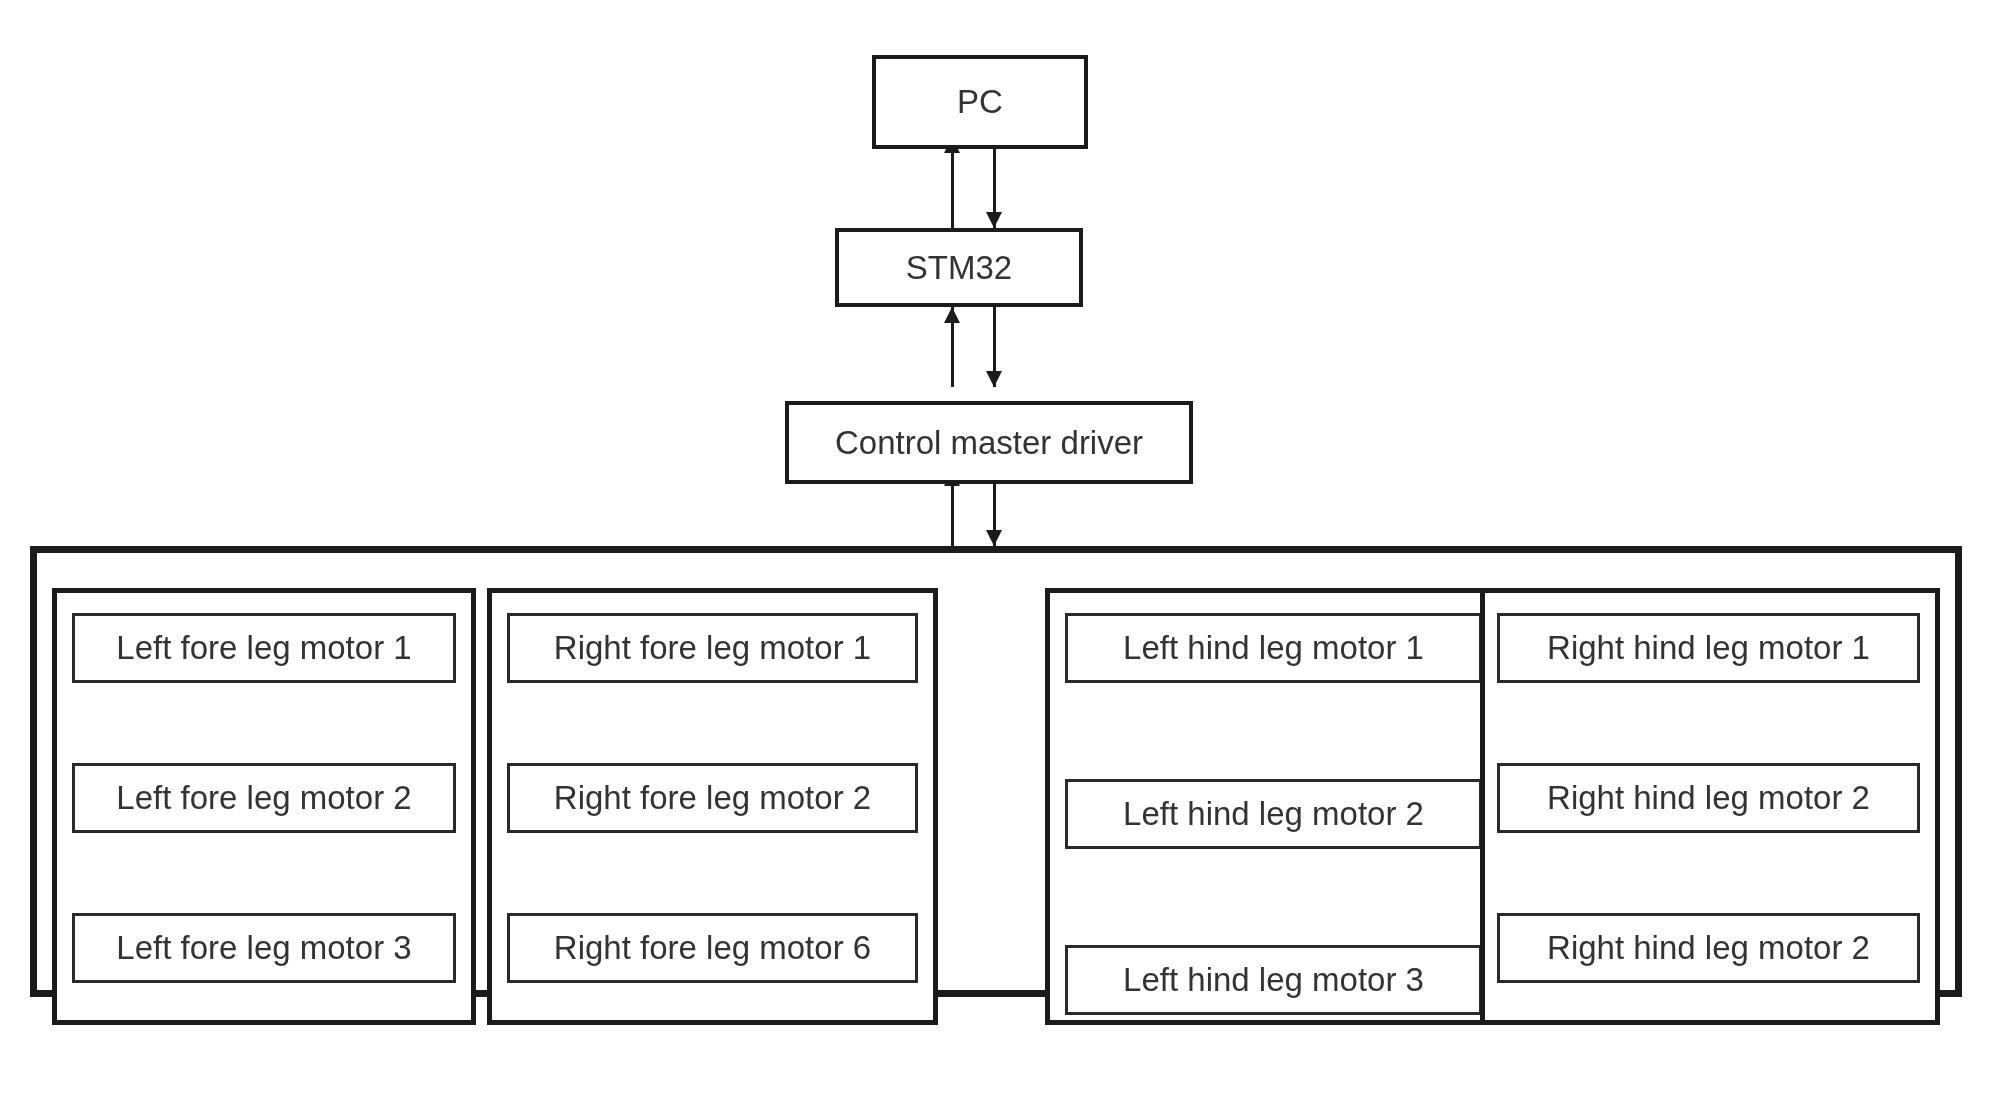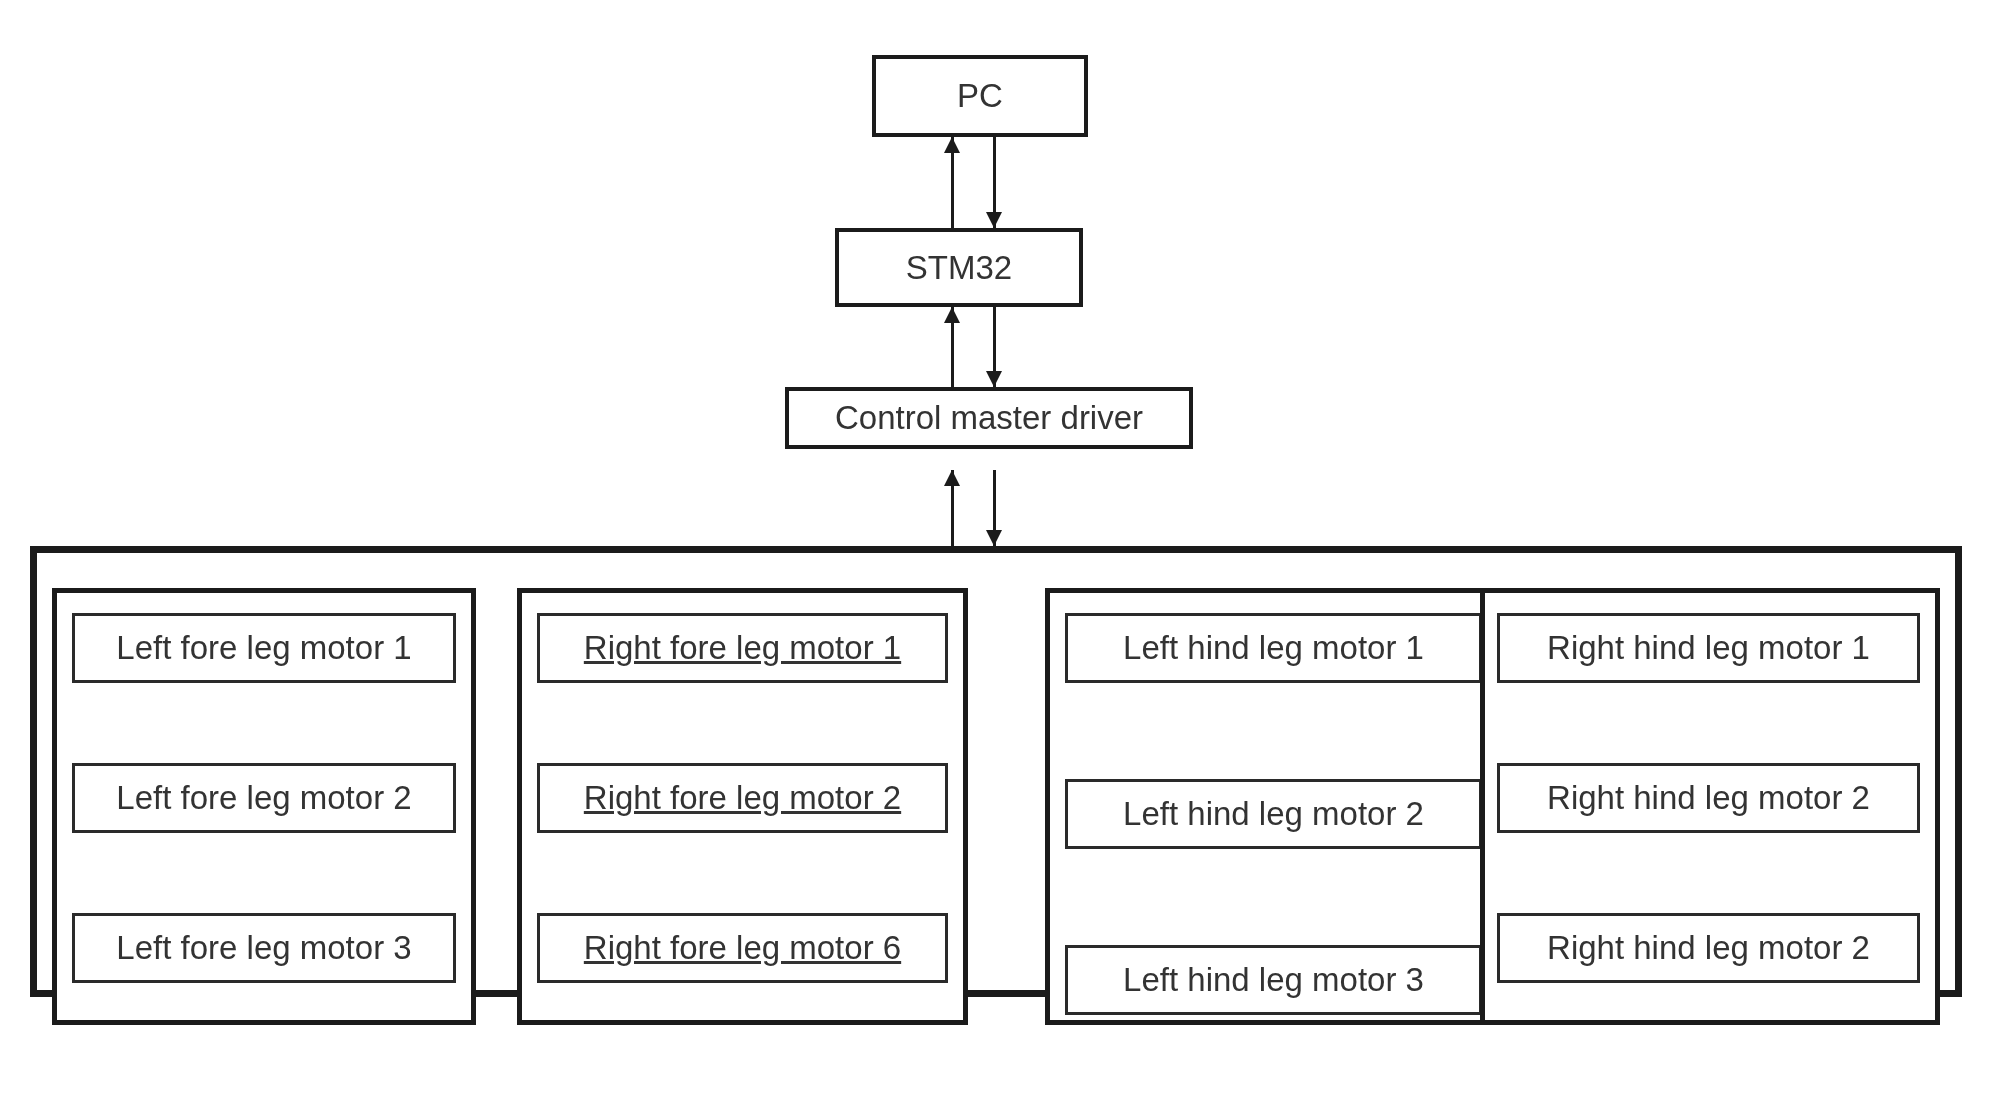--- a/index.html
+++ b/index.html
@@ -52,38 +52,38 @@
   .leg-group .motor{
     border:3px solid #2a2a2a;
     box-sizing:border-box;
     height:70px;flex:0 0 70px;
     display:flex;align-items:center;justify-content:center;
     font-size:33px;white-space:nowrap;
     background:var(--background);
   }
   .leg-group .motor + .motor{margin-top:80px;}
   #group-1{left:15px;width:424px;}
-  #group-2{left:480px;width:451px;text-decoration:underline;}
+  #group-2{left:450px;width:451px;}
   #group-3{left:1008px;width:457px;gap:16px;}
   #group-4{left:1443px;width:460px;padding-left:12px;}
 </style>
 </head>
 <body>
 
 <div id="canvas">
 
-  <div class="node" style="left:872px;top:55px;width:216px;height:82px;">
+  <div class="node" style="left:872px;top:55px;width:216px;height:94px;">
     <span>PC</span>
   </div>
 
   <div class="node" style="left:835px;top:228px;width:248px;height:79px;">
     <span>STM32</span>
   </div>
 
-  <div class="node" style="left:785px;top:387px;width:408px;height:62px;">
+  <div class="node" style="left:785px;top:401px;width:408px;height:83px;">
     <span>Control master driver</span>
   </div>
 
   <div class="vline" style="left:951px;top:137px;height:91px;"></div>
   <div class="head-up" style="left:944px;top:137px;"></div>
   <div class="vline" style="left:993px;top:137px;height:91px;"></div>
   <div class="head-down" style="left:986px;top:212px;"></div>
 
   <div class="vline" style="left:951px;top:307px;height:80px;"></div>
   <div class="head-up" style="left:944px;top:307px;"></div>

